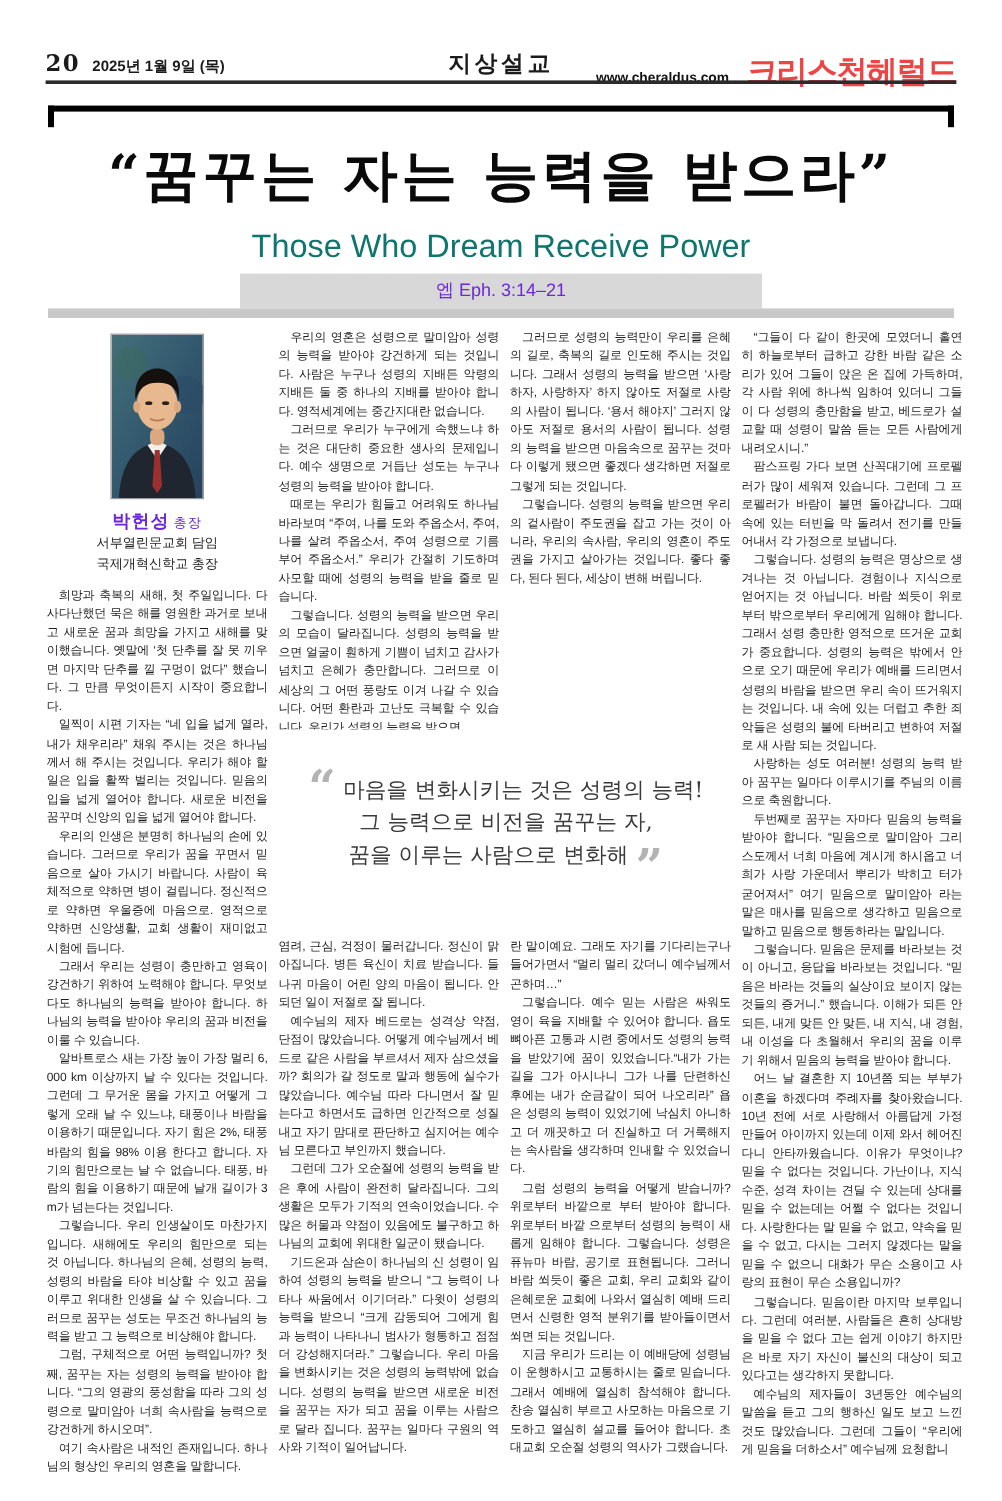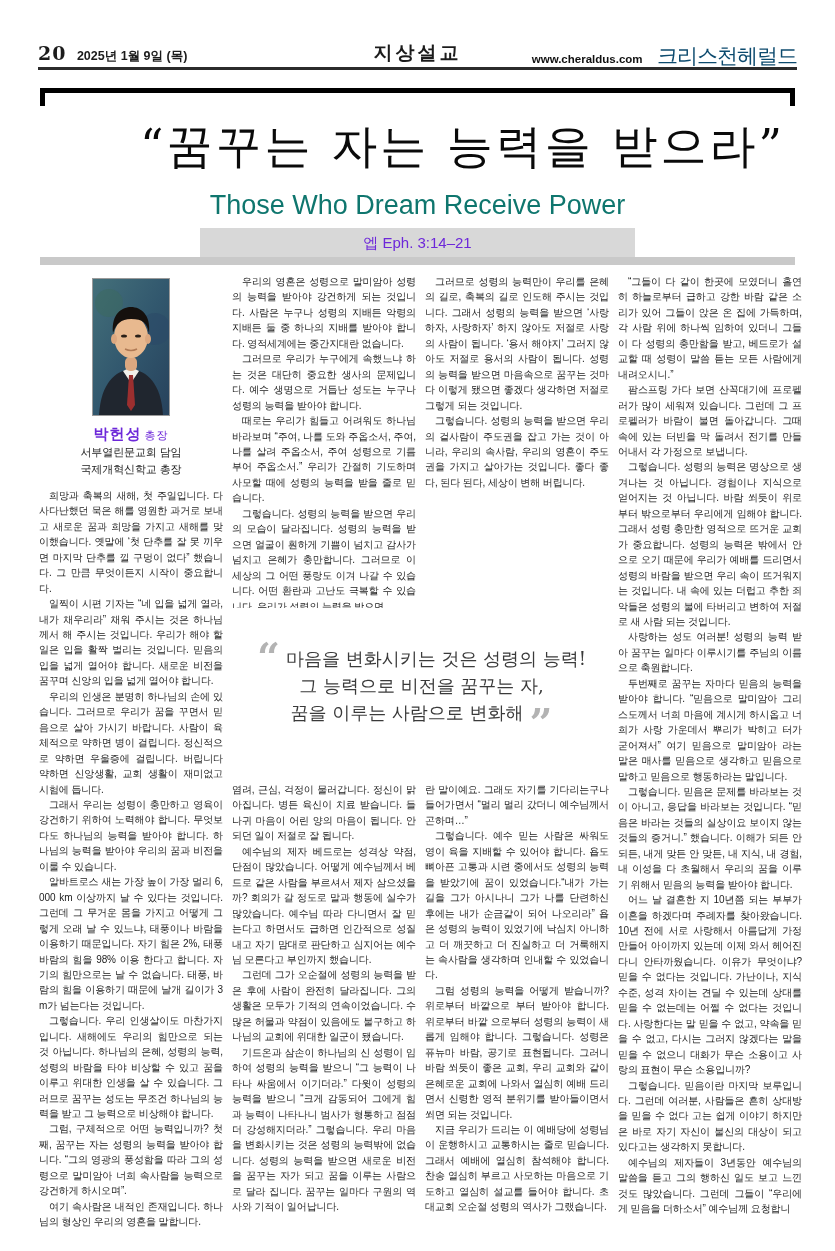--- a/index.html
+++ b/index.html
@@ -7,31 +7,31 @@
         font-family:"Liberation Sans","DejaVu Sans",sans-serif;color:#1b1b1b;}
 
   
   .hdr{position:absolute;left:38px;right:38px;top:40px;height:28px;}
   .hdr-left{position:absolute;left:0;top:2px;white-space:nowrap;}
   .hdr-pagenum{font-family:"DejaVu Serif",serif;font-size:19px;font-weight:bold;letter-spacing:1px;}
   .hdr-date{font-size:12.5px;font-weight:bold;margin-left:6px;}
   .hdr-section{position:absolute;left:0;right:0;top:0;text-align:center;font-size:19px;font-weight:bold;letter-spacing:3px;}
   .hdr-right{position:absolute;right:0;top:2px;white-space:nowrap;}
   .hdr-url{font-size:11.5px;font-weight:bold;color:#111;margin-right:10px;}
-  .hdr-masthead{font-size:21px;font-weight:normal;letter-spacing:-1px;color:#0c4a6e;}
+  .hdr-masthead{font-size:26px;font-weight:bold;letter-spacing:-1px;color:#ef4444;}
   .hdr-rule{position:absolute;left:38px;right:38px;top:67px;height:3px;background:#2b2b2b;}
 
   
   .frame-top{position:absolute;left:40px;right:40px;top:88px;height:5px;background:#000;}
   .frame-stub{position:absolute;top:88px;width:5px;height:18px;background:#000;}
   .frame-stub.left{left:40px;} .frame-stub.right{right:40px;}
 
   
-  .headline{position:absolute;left:50px;right:50px;top:116px;text-align:right;
-            font-family:"DejaVu Serif",serif;font-weight:normal;font-size:46px;letter-spacing:3px;color:#0a0a0a;}
+  .headline{position:absolute;left:50px;right:50px;top:116px;text-align:center;
+            font-family:"DejaVu Serif",serif;font-weight:bold;font-size:46px;letter-spacing:3px;color:#0a0a0a;}
   .subtitle{position:absolute;left:50px;right:50px;top:190px;text-align:center;
             font-size:27px;letter-spacing:0;color:#0f766e;}
   .scripture-box{position:absolute;left:200px;top:228px;width:435px;height:29px;background:#d8d8d8;
                  text-align:center;line-height:29px;font-size:15px;color:#6d28d9;}
   .gray-band{position:absolute;left:40px;right:40px;top:257px;height:8px;background:#c9c9c9;}
 
   
   .col{position:absolute;width:184px;font-size:10px;line-height:15.45px;text-align:justify;
        word-break:break-all;letter-spacing:-0.1px;color:#1c1c1c;overflow:hidden;}
   .col p{margin:0;text-indent:1em;}
@@ -122,21 +122,21 @@
       </span>
       <div class="author-name-row">
         <span>박헌성</span><span class="author-name-suffix">총장</span>
       </div>
       <div class="author-line">서부열린문교회 담임</div>
       <div class="author-line">국제개혁신학교 총장</div>
     </div>
     <div>
         <p>희망과 축복의 새해, 첫 주일입니다. 다사다난했던 묵은 해를 영원한 과거로 보내고 새로운 꿈과 희망을 가지고 새해를 맞이했습니다.  옛말에 ‘첫 단추를 잘 못 끼우면 마지막 단추를 낄 구멍이 없다” 했습니다. 그 만큼 무엇이든지 시작이 중요합니다.</p>
         <p>일찍이 시편 기자는 “네 입을 넓게 열라, 내가 채우리라” 채워 주시는 것은 하나님께서 해 주시는 것입니다. 우리가 해야 할 일은 입을 활짝 벌리는 것입니다. 믿음의 입을 넓게 열어야 합니다. 새로운 비전을 꿈꾸며 신앙의 입을 넓게 열어야 합니다.</p>
-        <p>우리의 인생은 분명히 하나님의 손에 있습니다. 그러므로 우리가 꿈을 꾸면서 믿음으로 살아 가시기 바랍니다. 사람이 육체적으로 약하면 병이 걸립니다. 정신적으로 약하면 우울증에 걸립니다. 버립니다 약하면 신앙생활, 교회 생활이 재미없고 시험에 듭니다.</p>
+        <p>우리의 인생은 분명히 하나님의 손에 있습니다. 그러므로 우리가 꿈을 꾸면서 믿음으로 살아 가시기 바랍니다. 사람이 육체적으로 약하면 병이 걸립니다. 정신적으로 약하면 우울증에 마음으로. 영적으로 약하면 신앙생활, 교회 생활이 재미없고 시험에 듭니다.</p>
         <p>그래서 우리는 성령이 충만하고 영육이 강건하기 위하여 노력해야 합니다.  무엇보다도 하나님의 능력을 받아야 합니다. 하나님의 능력을 받아야 우리의 꿈과 비전을 이룰 수 있습니다.</p>
         <p>알바트로스 새는 가장 높이 가장 멀리 6,000 km 이상까지 날 수 있다는 것입니다. 그런데 그 무거운 몸을 가지고 어떻게 그렇게 오래 날 수 있느냐, 태풍이나 바람을 이용하기 때문입니다. 자기 힘은 2%, 태풍 바람의 힘을 98% 이용 한다고 합니다. 자기의 힘만으로는 날 수 없습니다. 태풍, 바람의 힘을 이용하기 때문에 날개 길이가 3m가 넘는다는 것입니다.</p>
         <p>그렇습니다. 우리 인생살이도 마찬가지입니다. 새해에도 우리의 힘만으로 되는 것 아닙니다. 하나님의 은혜, 성령의 능력, 성령의 바람을 타야 비상할 수 있고 꿈을 이루고 위대한 인생을 살 수 있습니다. 그러므로 꿈꾸는 성도는 무조건 하나님의 능력을 받고 그 능력으로 비상해야 합니다.</p>
         <p>그럼, 구체적으로 어떤 능력입니까? 첫째, 꿈꾸는 자는 성령의 능력을 받아야 합니다. “그의 영광의 풍성함을 따라 그의 성령으로 말미암아  너희 속사람을 능력으로 강건하게 하시오며”.</p>
         <p>여기 속사람은 내적인 존재입니다. 하나님의 형상인 우리의 영혼을 말합니다.</p>
       </div>
   </div>
 
   <div class="col" id="col2-top">
       <p>우리의 영혼은 성령으로 말미암아 성령의 능력을 받아야 강건하게 되는 것입니다. 사람은 누구나 성령의 지배든 악령의 지배든 둘 중 하나의 지배를 받아야 합니다. 영적세계에는 중간지대란 없습니다.</p>

